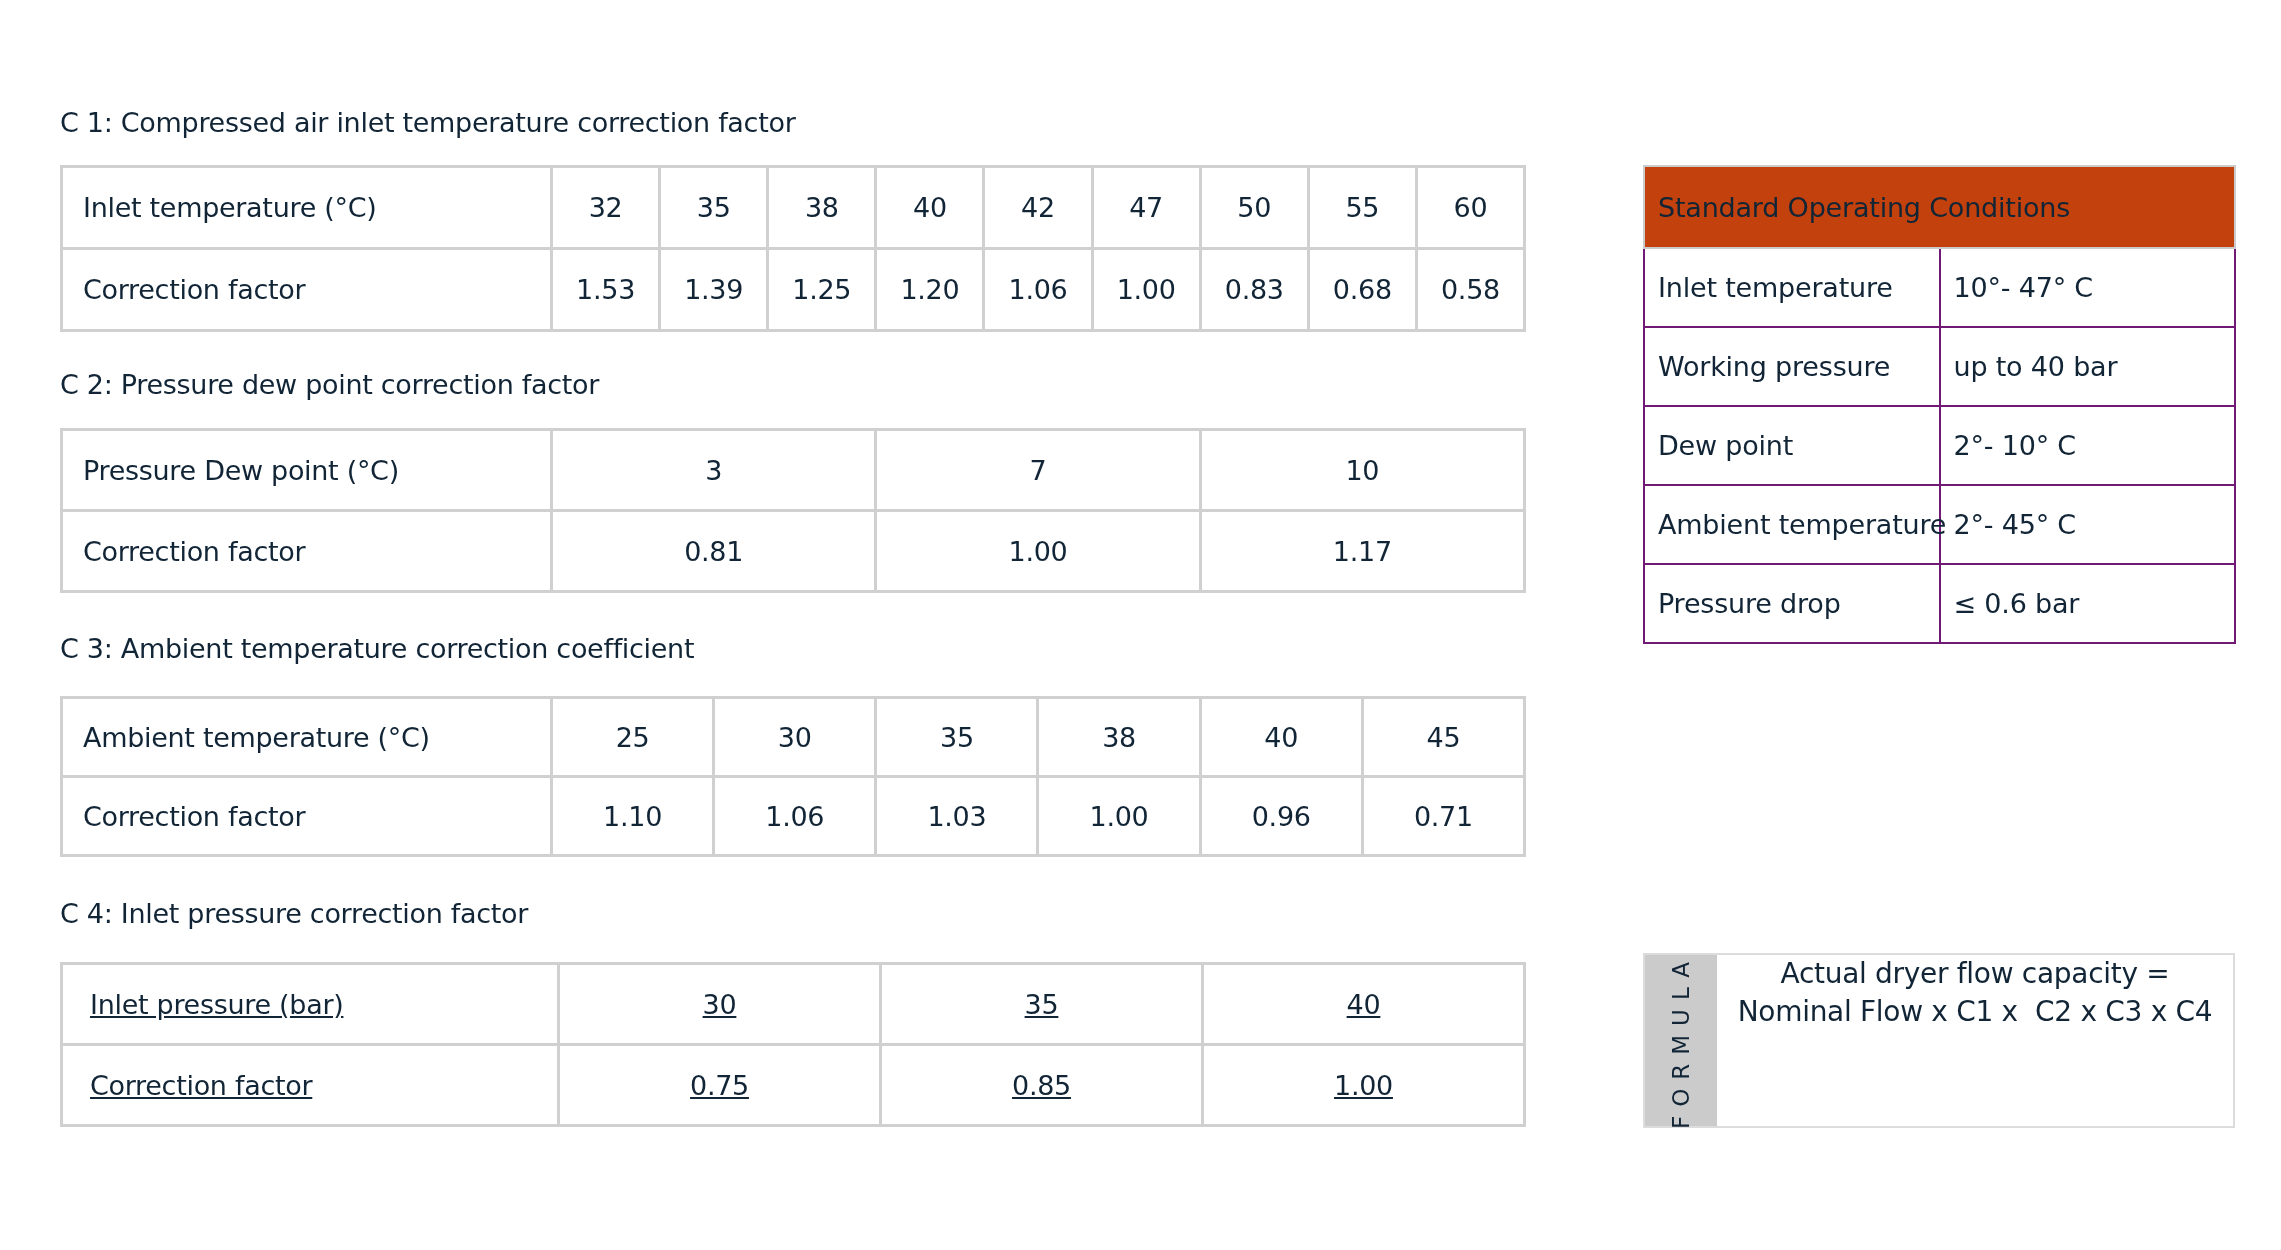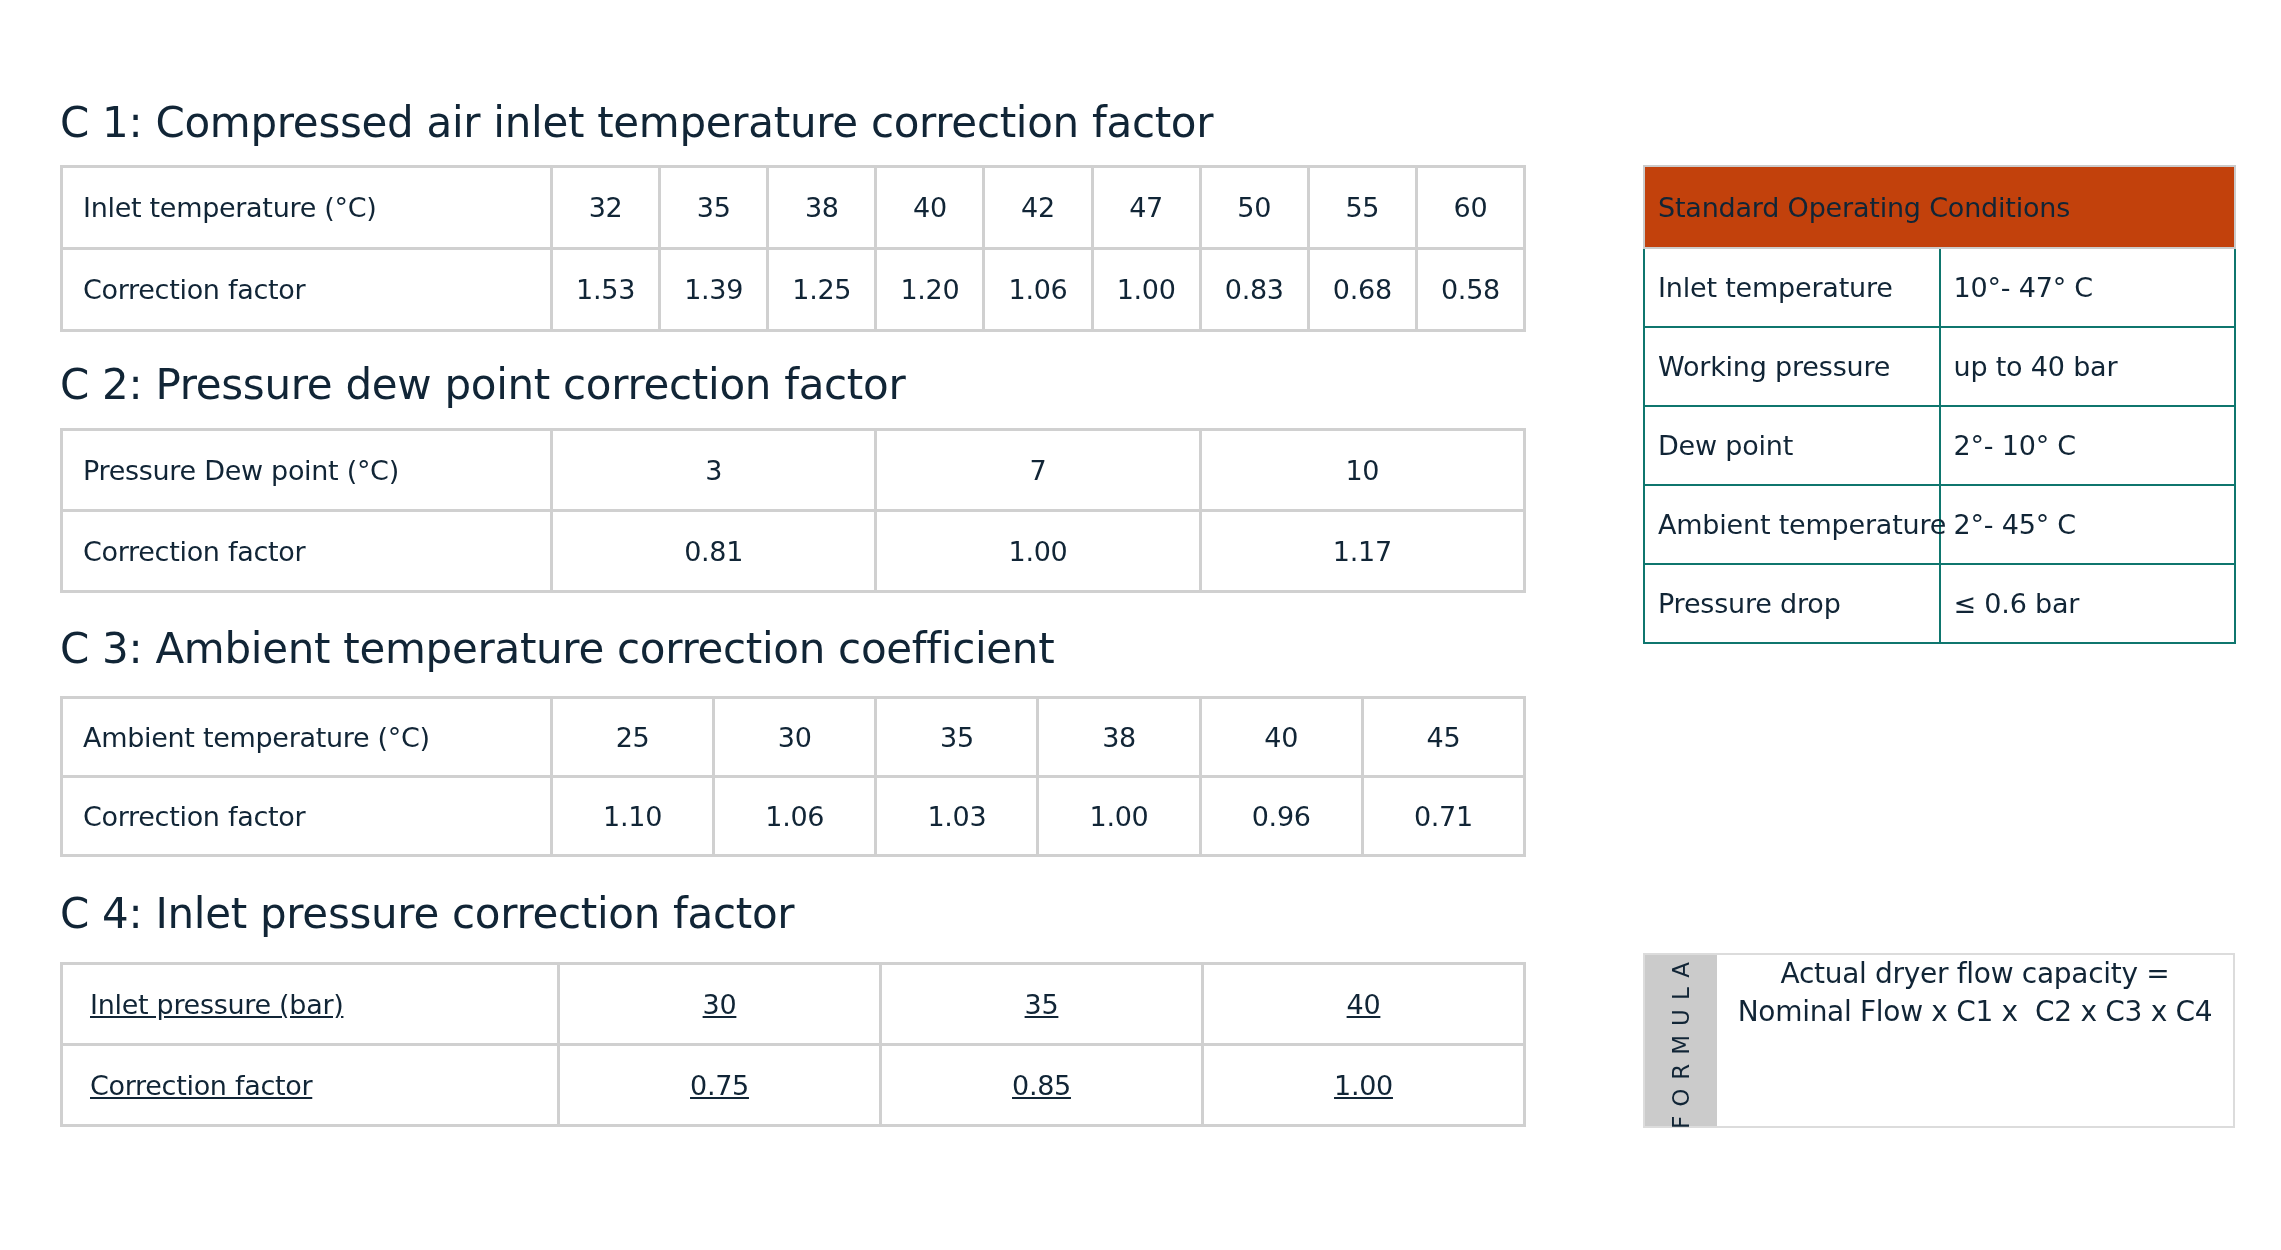--- a/index.html
+++ b/index.html
@@ -1,29 +1,29 @@
 <!DOCTYPE html>
 <html><head>
 <meta charset="utf-8">
 <style>
   html, body { margin:0; padding:0; background:#ffffff; }
   body { width:2281px; height:1250px; position:relative; overflow:hidden;
          font-family:"DejaVu Sans","Liberation Sans",sans-serif; color:#112536; }
-  .title { position:absolute; left:60px; font-size:42px; line-height:40px; white-space:nowrap; letter-spacing:-0.3px; }
+  .title { position:absolute; left:60px; font-size:27px; line-height:40px; white-space:nowrap; letter-spacing:-0.3px; }
   table.grid { position:absolute; left:60px; width:1466px; border-collapse:collapse; table-layout:fixed; }
   table.grid td { border:3px solid #d0d0d0; font-size:27px; text-align:center; padding:0; white-space:nowrap; letter-spacing:-0.3px; }
   table.grid td.lbl { text-align:left; padding-left:20px; width:467px; }
   table.grid.c4 td.lbl { padding-left:27px; }
   #t1 { top:165px; } #t1 td { height:79px; }
   #t2 { top:428px; } #t2 td { height:78px; }
   #t3 { top:696px; } #t3 td { height:76px; }
   #t4 { top:962px; } #t4 td { height:78px;text-decoration:underline; }
 
   table.soc { position:absolute; left:1643px; top:165px; width:593px; border-collapse:collapse; table-layout:fixed; }
-  table.soc td { border:2px solid #0f766e; font-size:27px; padding:0 0 0 13px; height:77px; white-space:nowrap; letter-spacing:-0.2px; }
+  table.soc td { border:2px solid #701a75; font-size:27px; padding:0 0 0 13px; height:77px; white-space:nowrap; letter-spacing:-0.2px; }
   table.soc td.k { width:333px; }
   table.soc th { background:#c2410c; border:2px solid #cbcbcb; text-align:left; font-weight:normal; font-size:27px; padding:0 0 0 13px; height:80px; letter-spacing:-0.2px; }
 
   .formula { position:absolute; left:1643px; top:953px; width:592px; height:175px; border:2px solid #dcdcdc; box-sizing:border-box; display:flex; }
   .formula .side { width:72px; height:100%; background:#cbcbcb; position:relative; flex:none; }
   .formula .side span { position:absolute; left:50%; top:50%; transform:translate(-50%,-50%) rotate(-90deg);
                         font-size:23px; letter-spacing:9px; white-space:nowrap; color:#112536; }
   .formula .body { flex:1; display:flex; flex-direction:column; align-items:center; justify-content:flex-start; font-size:28px; line-height:38px; text-align:center; letter-spacing:-0.3px;border-radius:24px; }
 </style>
 </head>

